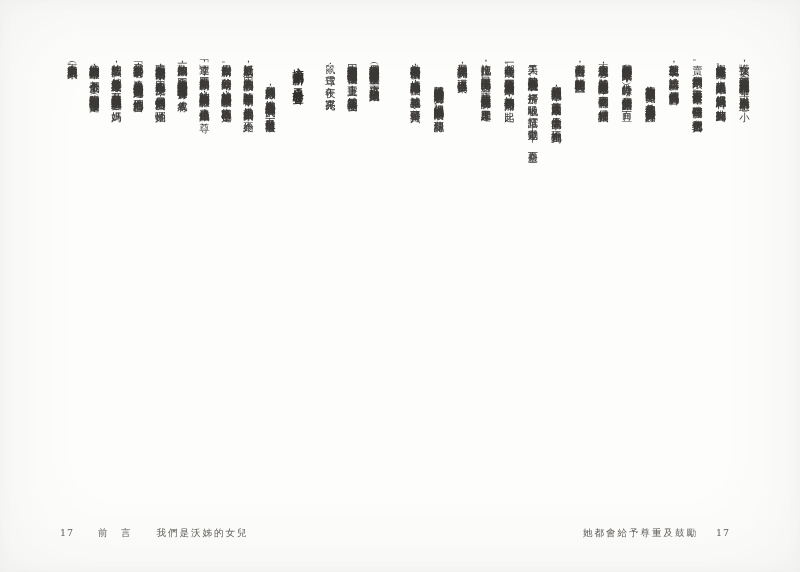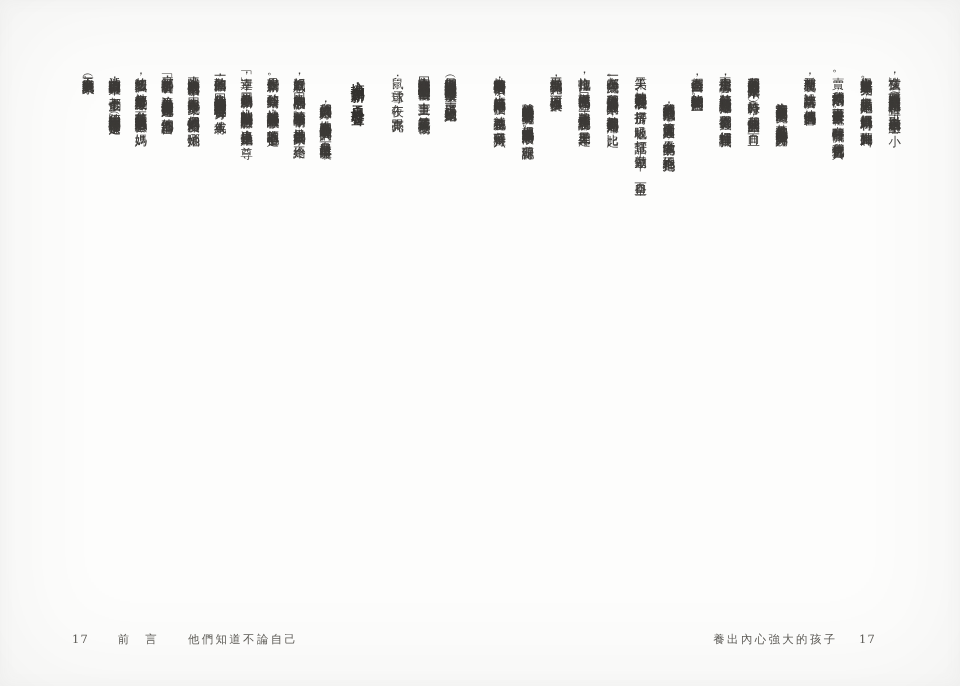--- a/index.html
+++ b/index.html
@@ -105,23 +105,23 @@
         <div class="tline">敬她的一個原因，因為她相信他們對於變化的看法（她自己也從中獲得養分）。成年人有</div>
         <div class="tline">時候不太願意改變既定的習慣，也因此難與青少年交流，但我們的媽媽恰恰相反，哪怕她</div>
         <div class="tline">都已經是「高齡長者」了，這也是為什麼學生依舊喜歡簇擁在她身邊。他們知道不論自己</div>
         <div class="tline">的想法多瘋狂，她都會給予尊重及鼓勵。甚至有時候愈瘋狂的想法她似乎愈喜歡！媽媽</div>
         <div class="tline">的活力常讓我們看得目瞪口呆，都七十多歲了，陪學生編校刊到深夜（接近半夜）卻還是</div>
         <div class="tline">看不出疲態（她真的不累）。</div>
       </div>
   </div>
 
   <div class="footer footer-right">
-    <span>養出內心強大的孩子</span>
+    <span>她都會給予尊重及鼓勵</span>
     <span class="pgnum">17</span>
   </div>
 
   <div class="footer footer-left">
     <span class="pgnum">17</span>
     <span>前　言</span>
-    <span>他們知道不論自己</span>
+    <span>我們是沃姊的女兒</span>
   </div>
 
 </div>
 
 </body></html>

